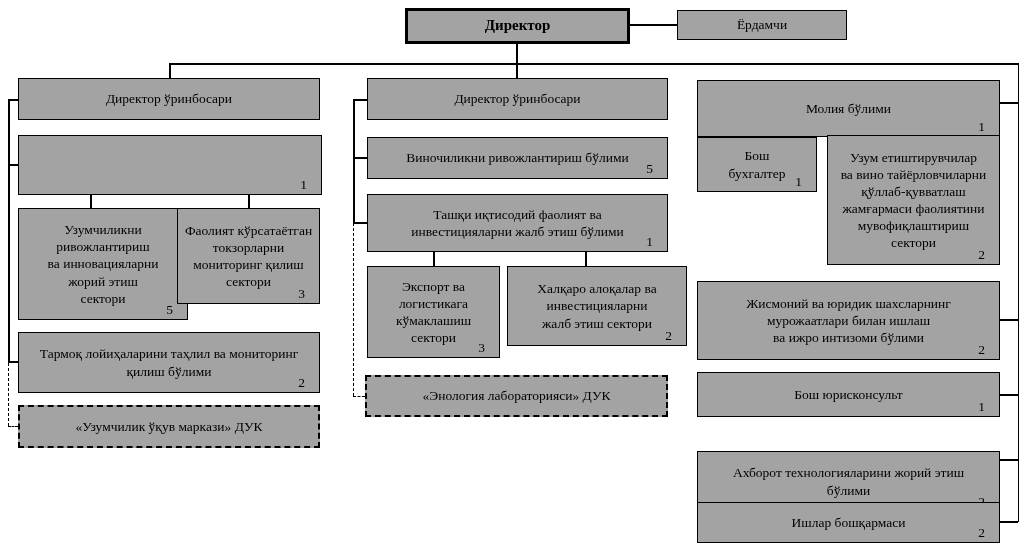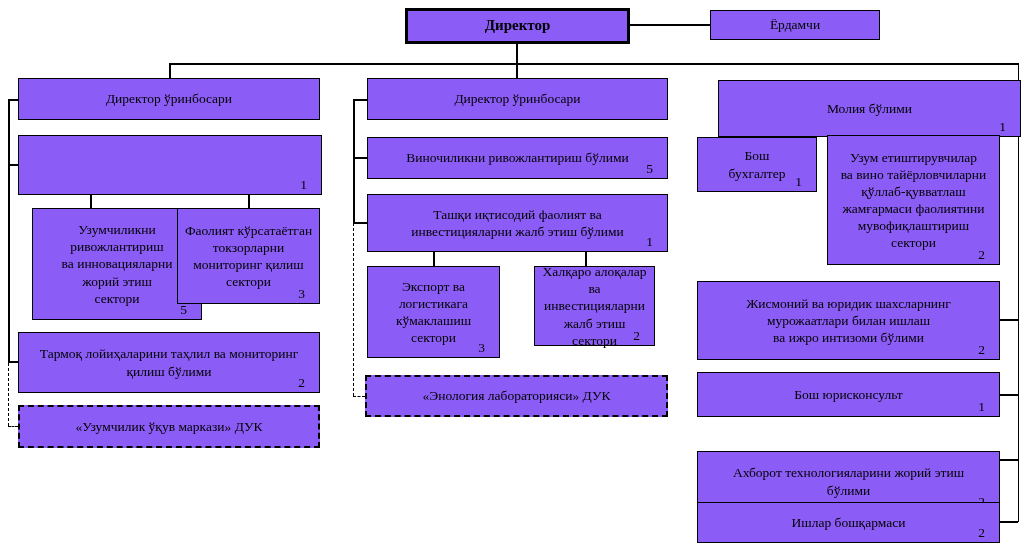--- a/index.html
+++ b/index.html
@@ -1,21 +1,21 @@
 <!DOCTYPE html>
 <html><head>
 <meta charset="utf-8">
 <style>
   html,body { margin:0; padding:0; background:#ffffff; }
   .stage {
     position:relative; width:1029px; height:554px; background:#ffffff;
     font-family:"Liberation Serif", serif; color:#000; overflow:hidden;
   }
   .box {
-    position:absolute; box-sizing:border-box; background:#8b5cf6;
+    position:absolute; box-sizing:border-box; background:#a3a3a3;
     border:1.5px solid #000;
     display:flex; align-items:center; justify-content:center;
     text-align:center; font-size:13.5px; line-height:1.27;
     padding:2px 6px; white-space:pre-line;
   }
   .box .lbl { width:100%; }
   .box .count { position:absolute; right:14px; bottom:1px; font-size:13.5px; line-height:1.2; }
   .director { border:3px solid #000; font-weight:bold; font-size:15px; }
   .dashedbox { border:2px dashed #000; }
   .line { position:absolute; background:#000; }
@@ -57,31 +57,31 @@
   <div class="line" style="left:913px;top:125px;width:1.5px;height:10px"></div>
 
   <div class="vdash" style="left:8px;top:363px;height:63px"></div>
   <div class="hdash" style="left:8px;top:426px;width:10px"></div>
   <div class="vdash" style="left:353px;top:223px;height:173px"></div>
   <div class="hdash" style="left:353px;top:396px;width:12px"></div>
 
   <div class="box director" style="left:405px;top:8px;width:225px;height:36px">
     <span class="lbl">Директор</span>
   </div>
-  <div class="box" style="left:710px;top:10px;width:170px;height:30px">
+  <div class="box" style="left:677px;top:10px;width:170px;height:30px">
     <span class="lbl">Ёрдамчи</span>
   </div>
 
   <div class="box" style="left:18px;top:78px;width:302px;height:42px">
     <span class="lbl">Директор ўринбосари</span>
   </div>
   <div class="box" style="left:18px;top:135px;width:304px;height:60px">
     <span class="count">1</span>
   </div>
-  <div class="box" style="left:32px;top:208px;width:170px;height:112px">
+  <div class="box" style="left:18px;top:208px;width:170px;height:112px">
     <span class="lbl">Узумчиликни
 ривожлантириш
 ва инновацияларни
 жорий этиш
 сектори</span>
     <span class="count">5</span>
   </div>
   <div class="box" style="left:177px;top:208px;width:143px;height:96px">
     <span class="lbl">Фаолият кўрсатаётган
 токзорларни
@@ -110,31 +110,31 @@
 инвестицияларни жалб этиш бўлими</span>
     <span class="count">1</span>
   </div>
   <div class="box" style="left:367px;top:266px;width:133px;height:92px">
     <span class="lbl">Экспорт ва
 логистикага
 кўмаклашиш
 сектори</span>
     <span class="count">3</span>
   </div>
-  <div class="box" style="left:534px;top:266px;width:121px;height:80px">
+  <div class="box" style="left:507px;top:266px;width:180px;height:80px">
     <span class="lbl">Халқаро алоқалар ва
 инвестицияларни
 жалб этиш сектори</span>
     <span class="count">2</span>
   </div>
   <div class="box dashedbox" style="left:365px;top:375px;width:303px;height:42px">
     <span class="lbl">«Энология лабораторияси» ДУК</span>
   </div>
 
-  <div class="box" style="left:718px;top:80px;width:303px;height:57px">
+  <div class="box" style="left:697px;top:80px;width:303px;height:57px">
     <span class="lbl">Молия бўлими</span>
     <span class="count">1</span>
   </div>
   <div class="box" style="left:697px;top:137px;width:120px;height:55px">
     <span class="lbl">Бош
 бухгалтер</span>
     <span class="count">1</span>
   </div>
   <div class="box" style="left:827px;top:135px;width:173px;height:130px">
     <span class="lbl">Узум етиштирувчилар

